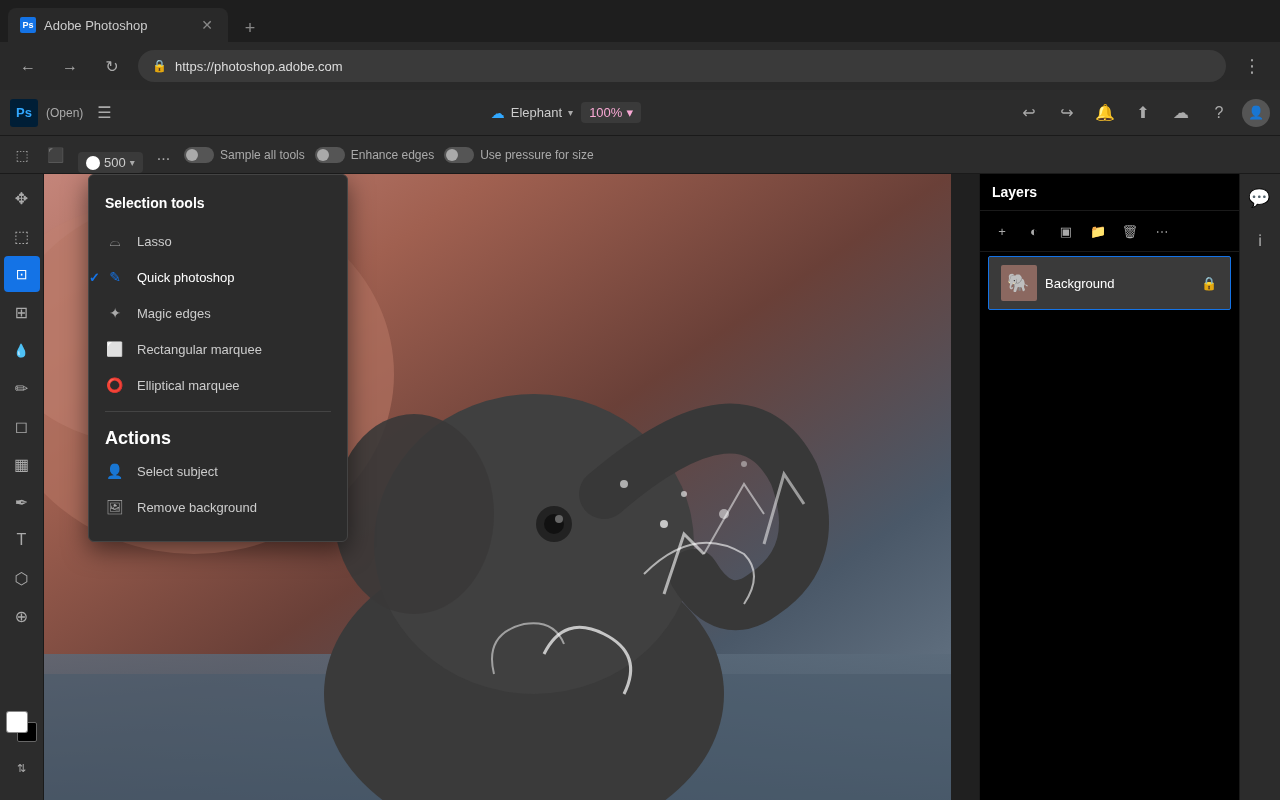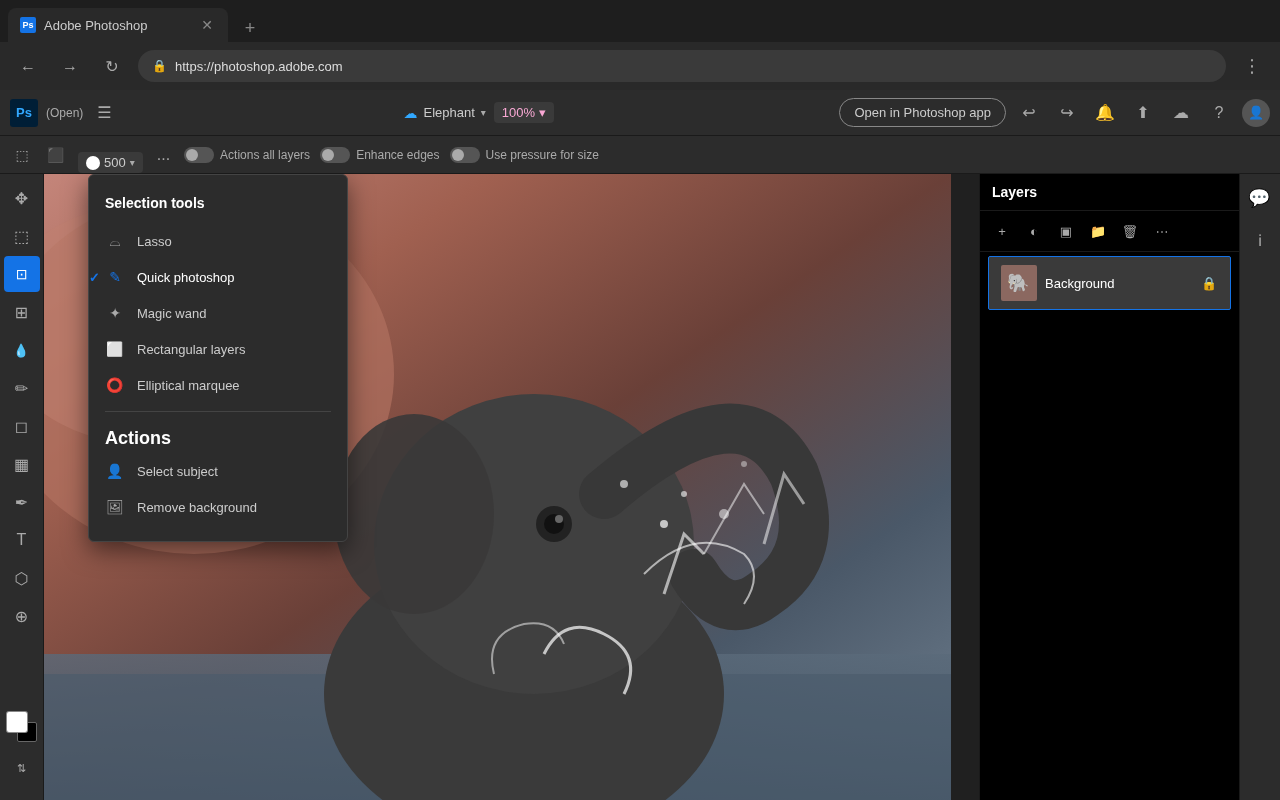--- a/index.html
+++ b/index.html
@@ -125,42 +125,41 @@
     <div class="cloud-btn">
       <span class="cloud-icon">☁</span>
       <span>Elephant</span>
       <span class="chevron-icon">▾</span>
     </div>
     <div class="zoom-btn">
       <span>100%</span>
       <span>▾</span>
     </div>
     <div class="toolbar-spacer"></div>
-    <button class="open-ps-btn">Open in Photoshop app</button>
     <div class="toolbar-icon-btn">↩</div>
     <div class="toolbar-icon-btn">↪</div>
     <div class="toolbar-icon-btn">🔔</div>
     <div class="toolbar-icon-btn">⬆</div>
     <div class="toolbar-icon-btn">☁</div>
     <div class="toolbar-icon-btn">?</div>
     <div class="user-avatar">👤</div>
   </div>
 
   <div class="options-bar">
     <div class="options-icon">⬚</div>
     <div class="options-icon">⬛</div>
     <div class="brush-size-btn">
       <div class="brush-dot"></div>
       <span class="brush-size-val">500</span>
       <span style="color:#aaa;font-size:10px;">▾</span>
     </div>
     <span class="options-more">...</span>
     <div class="toggle-group">
       <div class="toggle off"></div>
-      <span>Actions all layers</span>
+      <span>Sample all tools</span>
     </div>
     <div class="toggle-group">
       <div class="toggle off"></div>
       <span>Enhance edges</span>
     </div>
     <div class="toggle-group">
       <div class="toggle off"></div>
       <span>Use pressure for size</span>
     </div>
   </div>
@@ -282,25 +281,25 @@
           <span class="menu-item-icon">⌓</span>
           <span>Lasso</span>
         </div>
         <div class="menu-item active">
           <span class="menu-check">✓</span>
           <span class="menu-item-icon" style="color:#1473E6;">✎</span>
           <span>Quick photoshop</span>
         </div>
         <div class="menu-item">
           <span class="menu-item-icon">✦</span>
-          <span>Magic wand</span>
+          <span>Magic edges</span>
         </div>
         <div class="menu-item">
           <span class="menu-item-icon">⬜</span>
-          <span>Rectangular layers</span>
+          <span>Rectangular marquee</span>
         </div>
         <div class="menu-item">
           <span class="menu-item-icon">⭕</span>
           <span>Elliptical marquee</span>
         </div>
 
         <div class="menu-divider"></div>
 
         <div class="actions-title">Actions</div>
 

